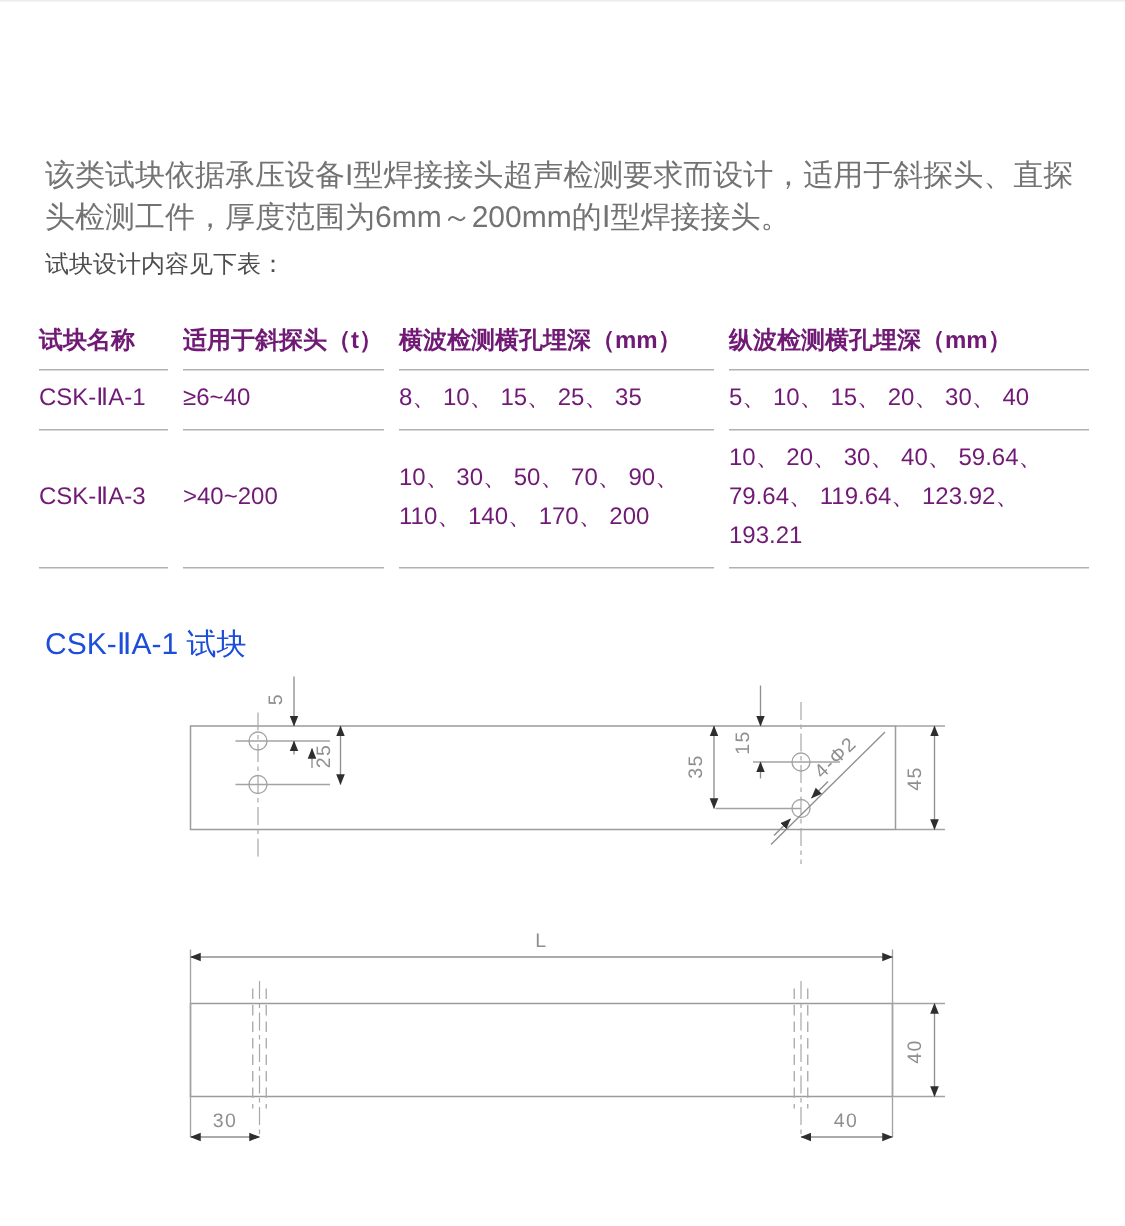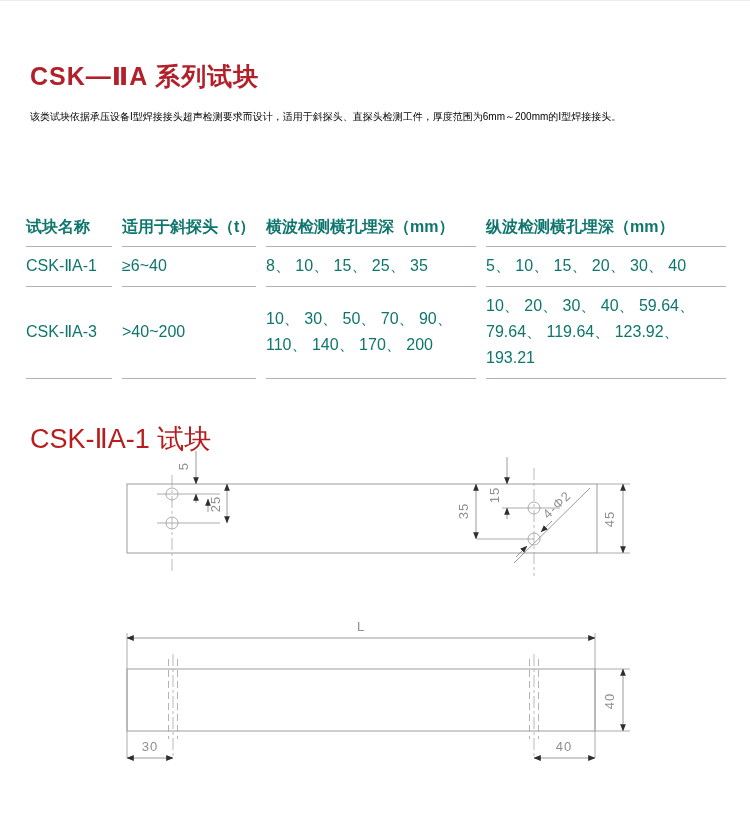--- a/index.html
+++ b/index.html
@@ -24,43 +24,43 @@
     font-weight: 700;
     letter-spacing: 1px;
     color: #b2202a;
     white-space: nowrap;
   }
   .intro {
     position: absolute;
     left: 30px;
     top: 102px;
     width: 700px;
-    font-size: 10px;
+    font-size: 20px;
     line-height: 28px;
-    color: #000000;
+    color: #737373;
     margin: 0;
   }
   .table-note {
     position: absolute;
     left: 30px;
     top: 162px;
     width: 700px;
     font-size: 16px;
     line-height: 28px;
     color: #4d4d4d;
     margin: 0;
   }
   table.specs {
     position: absolute;
     left: 16px;
     top: 210px;
     border-collapse: separate;
     border-spacing: 10px 0;
     table-layout: fixed;
-    color: #0f766e;
+    color: #701a75;
   }
   table.specs th, table.specs td {
     border-bottom: 1px solid #b5b0ae;
     text-align: left;
     font-size: 16px;
     padding: 6px 0 7px 0;
     overflow: visible;
     white-space: normal;
   }
   table.specs th {
@@ -70,23 +70,23 @@
   }
   table.specs td { vertical-align: middle; line-height: 26px; margin-left: 45px; }
   .col-name  { width: 86px; }
   .col-range { width: 134px; }
   .col-trans { width: 210px; }
   .col-long  { width: 240px; }
   .section-title {
     position: absolute;
     left: 30px;
     top: 398px;
-    font-size: 27px;
+    font-size: 20px;
     font-weight: 500;
-    color: #b91c1c;
+    color: #1d4ed8;
     white-space: nowrap;
   }
   svg.drawing { position: absolute; overflow: visible; }
   #front-view { left: 90px; top: 440px; }
   #top-view   { left: 90px; top: 608px; }
   .outline   { stroke: #9b9b9b; stroke-width: 1; fill: none; }
   .thin      { stroke: #a3a3a3; stroke-width: 0.9; fill: none; }
   .centerline { stroke: #a8a8a8; stroke-width: 0.8; fill: none; stroke-dasharray: 12 3 3 3; }
   .hiddenline { stroke: #ababab; stroke-width: 0.9; fill: none; stroke-dasharray: 7 4; }
   .dimline   { stroke: #8f8f8f; stroke-width: 0.9; fill: none; }
@@ -95,23 +95,23 @@
     font-size: 13px;
     letter-spacing: 1px;
     font-family: "Liberation Sans", "DejaVu Sans", sans-serif;
   }
 </style>
 </head>
 <body>
 
 <div class="page">
 
-  <h1 class="doc-title">CSK—ⅡA 系列试块</h1>
 
   <p class="intro">该类试块依据承压设备I型焊接接头超声检测要求而设计，适用于斜探头、直探头检测工件，厚度范围为6mm～200mm的Ⅰ型焊接接头。</p>
+  <p class="table-note">试块设计内容见下表：</p>
 
   <table class="specs">
     <colgroup>
       <col class="col-name">
         <col class="col-range">
         <col class="col-trans">
         <col class="col-long">
     </colgroup>
     <thead>
       <tr>

